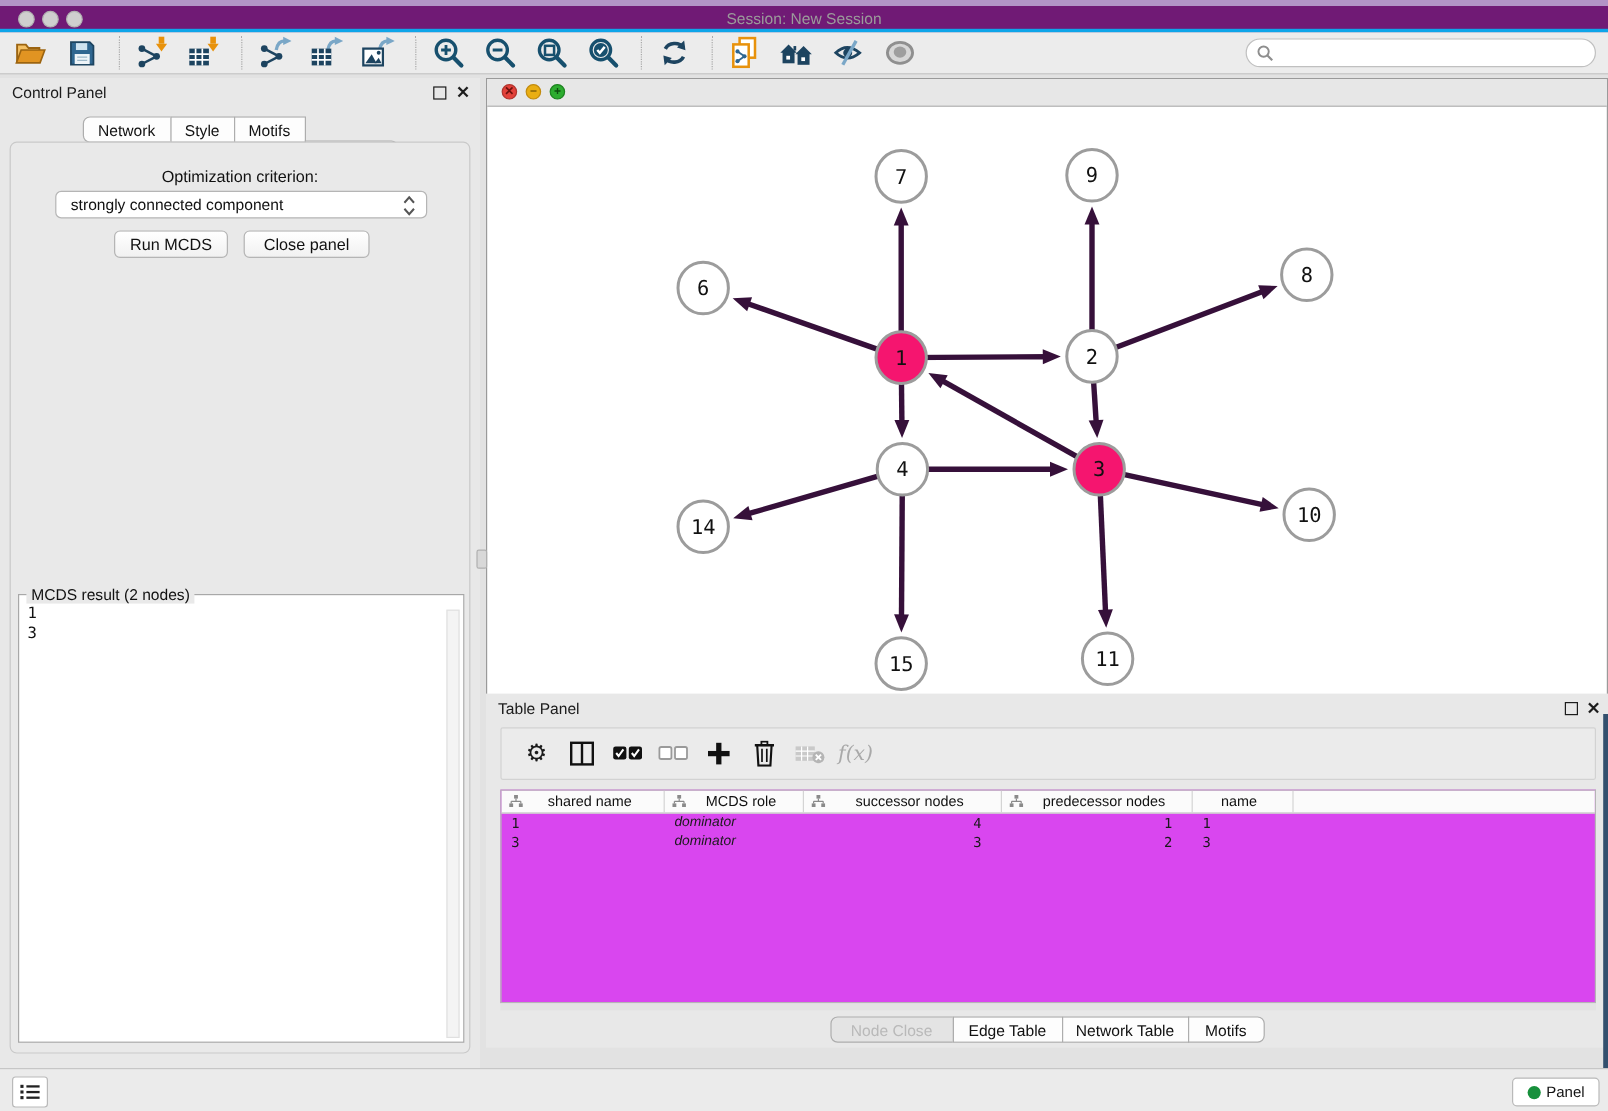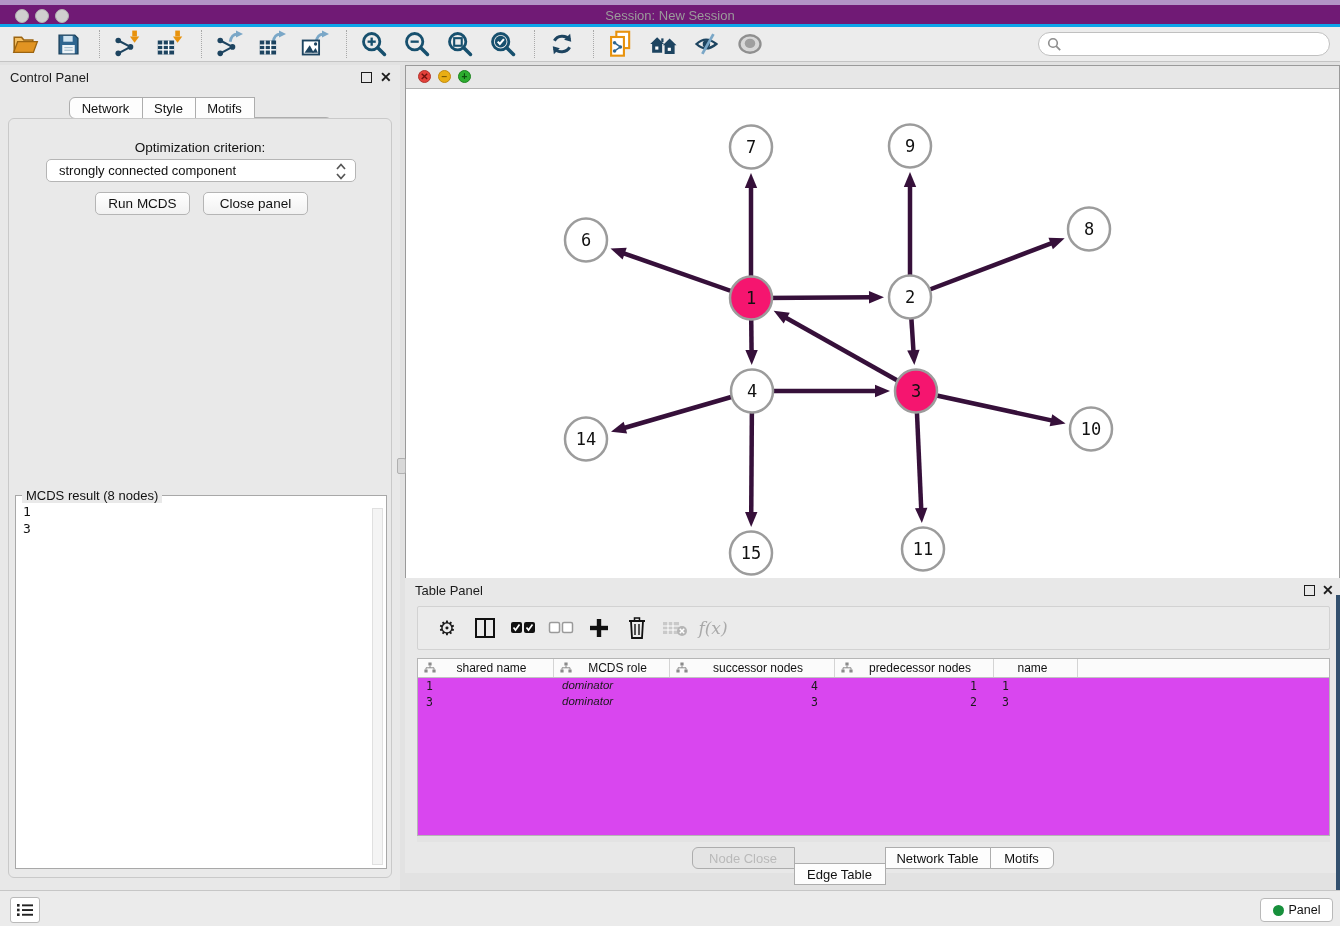--- a/index.html
+++ b/index.html
@@ -275,21 +275,21 @@
       <div id="criterion">
         <span>strongly connected component</span>
         <svg width="10" height="17" viewBox="0 0 10 17">
             <polyline points="1,6 5,1.5 9,6" fill="none" stroke="#555" stroke-width="1.7"></polyline>
             <polyline points="1,11 5,15.5 9,11" fill="none" stroke="#555" stroke-width="1.7"></polyline>
           </svg>
       </div>
       <div id="run-btn" class="btn">Run MCDS</div>
       <div id="closepanel-btn" class="btn">Close panel</div>
       <div id="result-box">
-        <span id="result-title">MCDS result (8 nodes)</span>
+        <span id="result-title">MCDS result (2 nodes)</span>
         <div id="result-lines">1
 3</div>
         <div id="result-scroll"></div>
       </div>
     </div>
   </div>
 
   <div id="net-win">
     <div id="net-titlebar">
       <span class="mini-tl" id="net-red">✕</span>
@@ -481,21 +481,21 @@
             <div class="td textcell" style="width: 116px; text-align: left; padding: 1px 0px 0px 8px;">dominator</div>
             <div class="td" style="width: 165px; text-align: right; padding: 1px 17px 0px 0px;">3</div>
             <div class="td" style="width: 159px; text-align: right; padding: 1px 17px 0px 0px;">2</div>
             <div class="td" style="width: 84px; text-align: left; padding: 1px 0px 0px 8px;">3</div>
           </div>
         </div>
     </div>
     <div id="tp-bottomstrip"></div>
     <div id="tp-tabs" class="tab-row">
         <div class="tab first selected" style="width: 103px;">Node Close</div>
-        <div class="tab" style="width: 92px; margin-top: 16px;">Edge Table</div>
+        <div class="tab" style="width: 92px;">Edge Table</div>
         <div class="tab" style="width: 106px;">Network Table</div>
         <div class="tab last" style="width: 64px;">Motifs</div>
       </div>
   </div>
 
   <div id="desktop-edge"></div>
 
   <div id="status-bar">
     <div id="list-btn">
       <svg width="18" height="16" viewBox="0 0 18 16">

